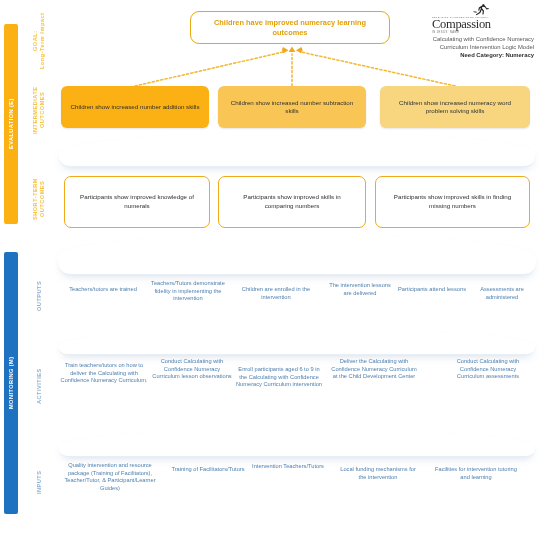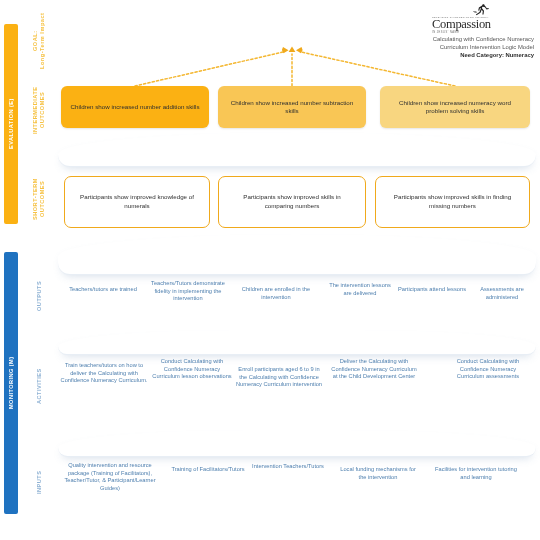--- a/index.html
+++ b/index.html
@@ -138,20 +138,23 @@
     <div id="logo-word">Compassion</div>
     <div id="logo-sub">IN JESUS' NAME</div>
   </div>
 
   <div id="caption">
     <div>Calculating with Confidence Numeracy</div>
     <div>Curriculum Intervention Logic Model</div>
     <div class="need">Need Category: Numeracy</div>
   </div>
 
+  <div id="goal-box">
+    <span>Children have improved numeracy learning outcomes</span>
+  </div>
 
   <svg id="connectors">
     <g stroke="#F4B731" stroke-width="1.5" fill="none" stroke-dasharray="2.2 2.2" stroke-linecap="round">
       <path d="M135 86 L283 52"></path>
       <path d="M292 86 L292 54"></path>
       <path d="M455 86 L301 52"></path>
     </g>
     <g fill="#F0A91B">
       <path d="M283 47 l5.5 3.2 -5 3 -1.6 -3.2z"></path>
       <path d="M292 46.5 l3.4 5.6 -6.8 0z"></path>

